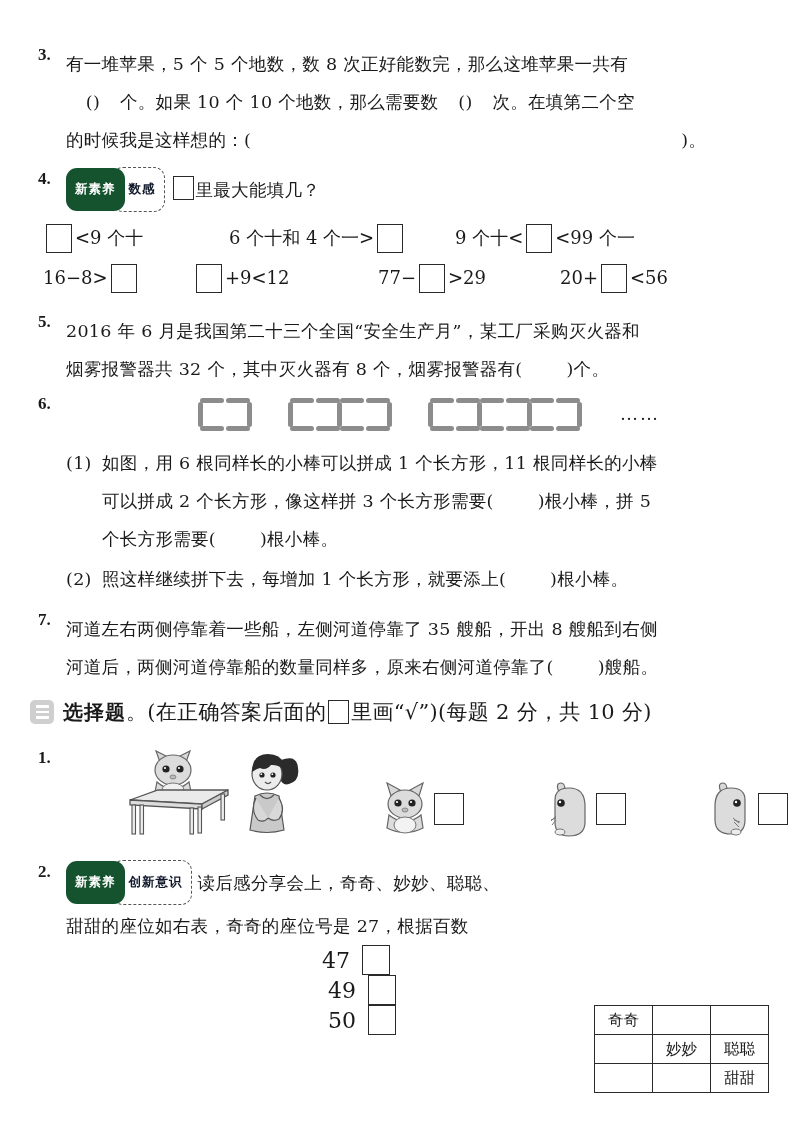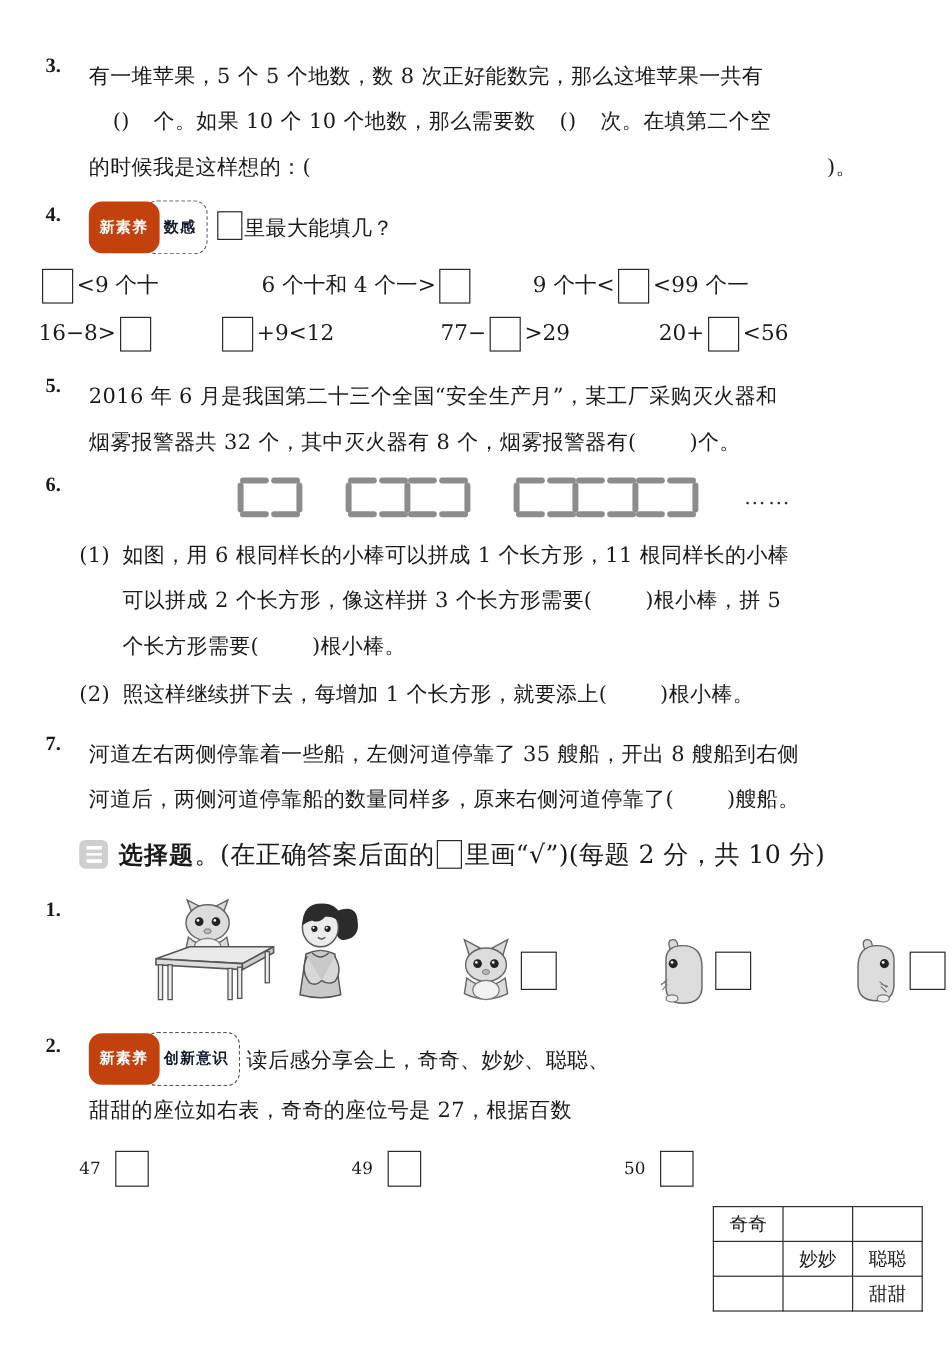--- a/index.html
+++ b/index.html
@@ -41,21 +41,21 @@
   }
   .qbody {
     margin-left: 28px;
     font-size: 17.5px;
     line-height: 38px;
     text-align: justify;
     letter-spacing: 0.3px;
   }
   .qbody.nojust { text-align: left; }
 
-  .cn { font-family: "DejaVu Serif", "Liberation Serif", serif; margin-left: 36px; }
+  .cn { font-family: "DejaVu Serif", "Liberation Serif", serif; }
 
   
   .blank-paren::before { content: "("; }
   .blank-paren::after  { content: ")"; }
   .blank-paren {
     display: inline-block;
     min-width: 54px;
     text-align: center;
   }
 
@@ -63,21 +63,21 @@
   .badge-wrap {
     display: inline-block;
     vertical-align: middle;
     position: relative;
     top: -2px;
     margin-right: 6px;
     white-space: nowrap;
   }
   .badge-dark {
     display: inline-block;
-    background: #c2410c;
+    background: #14532d;
     color: #ffffff;
     font-size: 12.5px;
     font-weight: bold;
     padding: 2px 9px 3px 9px;
     border-radius: 11px;
     letter-spacing: 1px;
     position: relative;
     z-index: 2;
     font-family: Liberation Sans, sans-serif;
   }
@@ -112,21 +112,21 @@
     height: 27px;
     border: 1.5px solid #2a2a2a;
     vertical-align: -6px;
     margin: 0 3px;
     background: #fff;
   }
 
   
   .eqrow {
     display: flex;
-    margin-left: 32px;
+    margin-left: 43px;
     font-size: 18px;
     line-height: 40px;
     align-items: center;
   }
   .eq {
     white-space: nowrap;
     display: inline-flex;
     align-items: center;
   }
 
@@ -217,23 +217,23 @@
     text-align: center;
     font-size: 15.5px;
     font-family: "DejaVu Serif", serif;
     padding: 0;
   }
 
   
   .choices {
     display: flex;
     margin-left: 66px;
-    margin-top: 14px;
-    font-size: 14px;
+    font-size: 22px;
     align-items: center;
+    flex-direction: column;
   }
   .choice { display: flex; align-items: center; width: 215px; }
   .choice .lbl { margin-right: 9px; }
 </style>
 </head>
 <body>
 
 <div class="page">
 
   <div class="q" style="margin-top:45px;">

